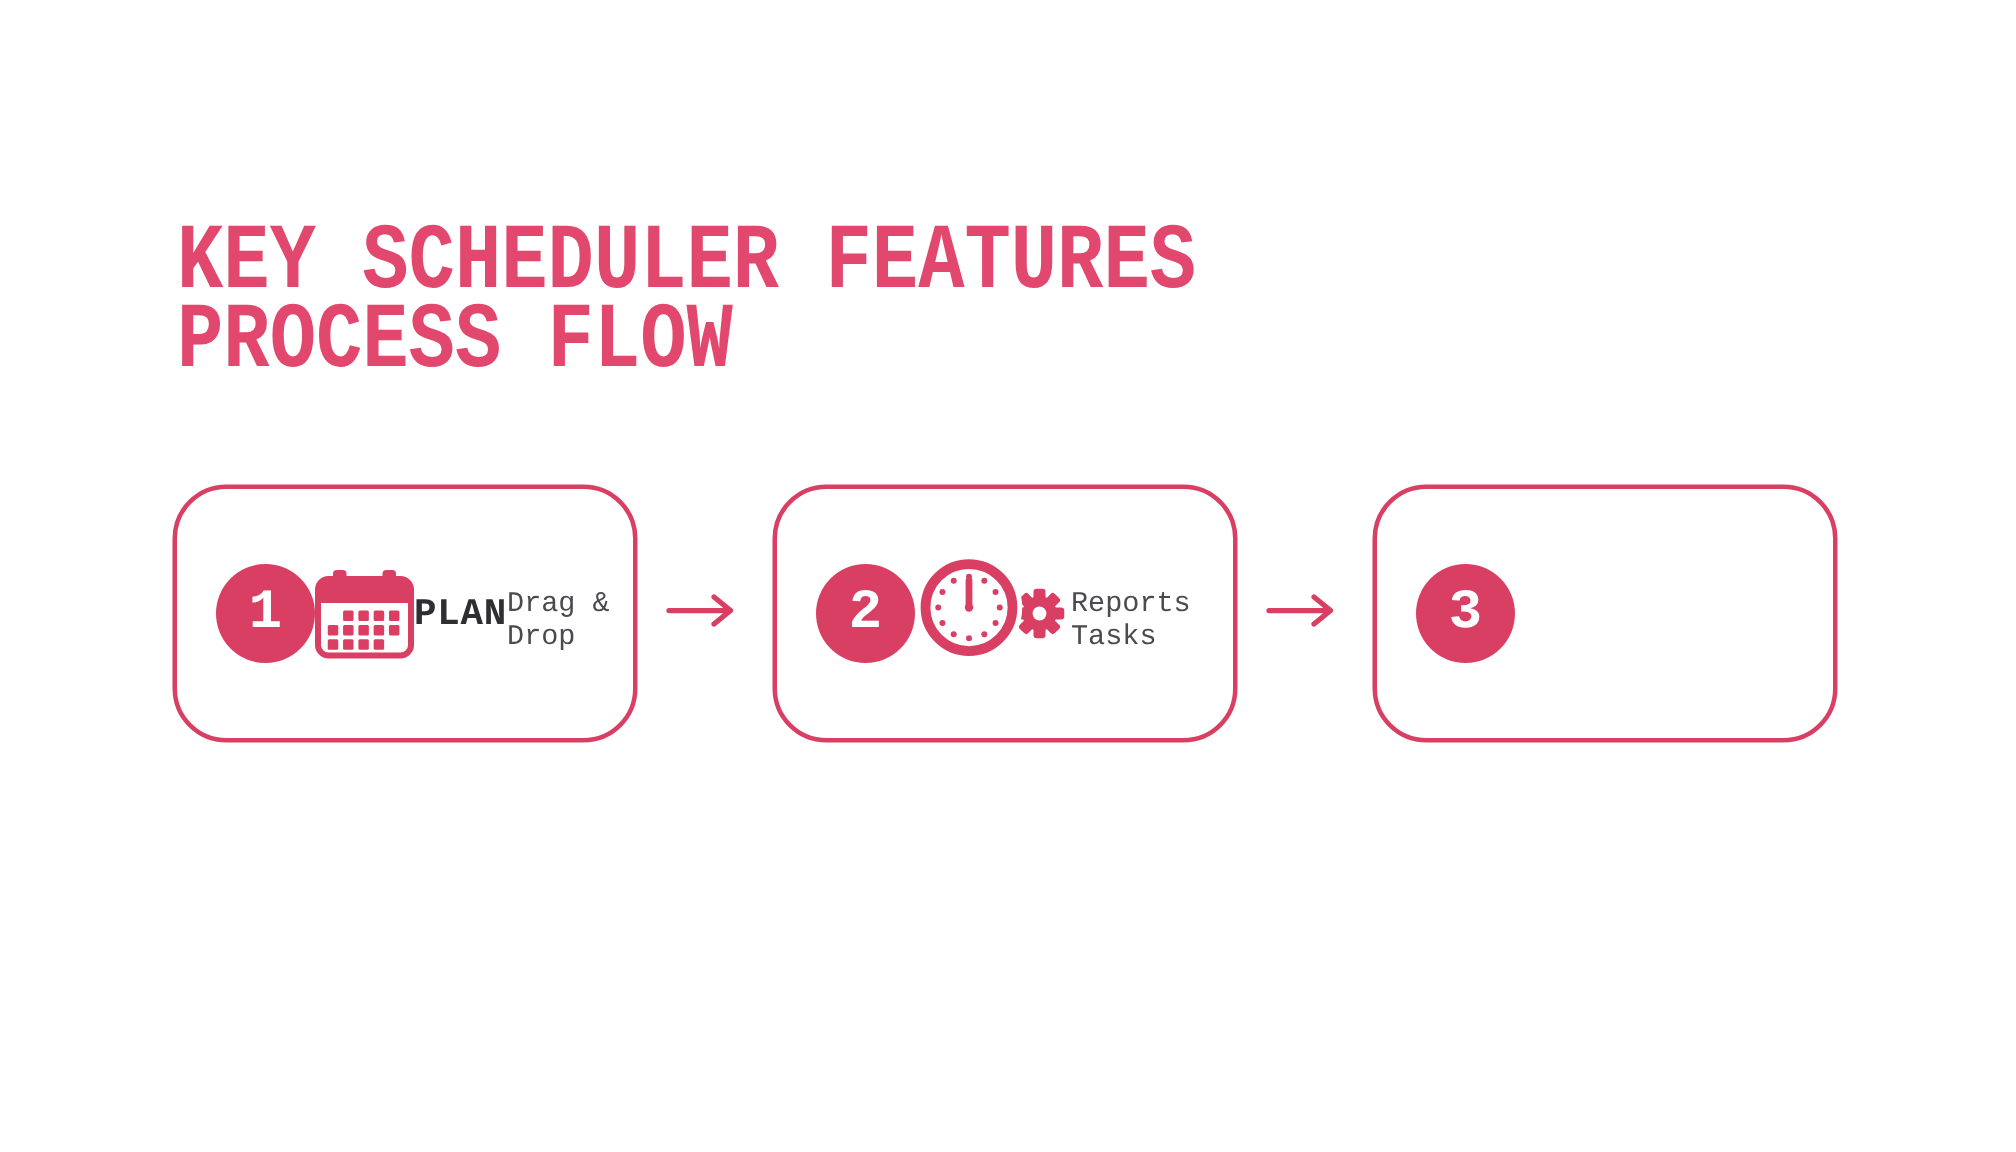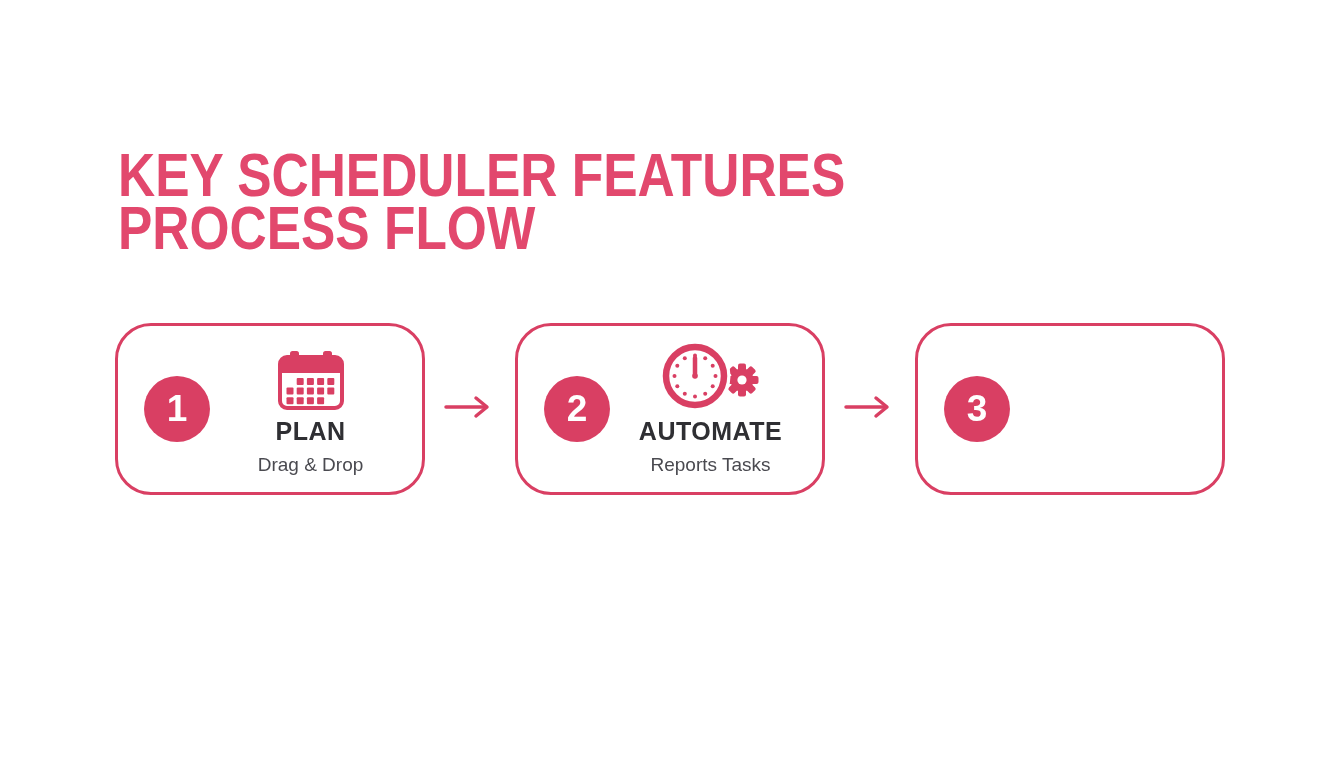--- a/index.html
+++ b/index.html
@@ -10,21 +10,21 @@
     --background: #ffffff;
   }
   * { box-sizing: border-box; }
   html, body { margin: 0; padding: 0; }
   body {
     width: 1344px; height: 768px;
     background: var(--background);
     font-family: "Liberation Sans", sans-serif;
     overflow: hidden;
   }
-  .page { position: relative; width: 1344px; height: 768px; }
+  .page { position: relative; width: 1344px; height: 768px; font-family: Liberation Mono, monospace; }
 
   .title {
     position: absolute;
     left: 118px; top: 148px;
     color: var(--title);
     font-size: 62px;
     font-weight: bold;
     line-height: 53px;
     letter-spacing: 0px;
     transform: scaleX(0.83);
@@ -53,21 +53,21 @@
     color: #ffffff;
     font-size: 37px;
     font-weight: bold;
     display: flex; align-items: center; justify-content: center;
     margin-left: 26px;
     flex: 0 0 auto;
   }
   .card-content {
     flex: 1;
     display: flex;
-    flex-direction: column;
+    flex-direction: row;
     align-items: center;
     padding-right: 11px;
   }
   .icon {
     height: 68px;
     display: flex;
     align-items: flex-end;
     justify-content: center;
     color: var(--accent);
     margin-bottom: 6px;
@@ -169,21 +169,20 @@
                 <circle cx="25.8" cy="54.8" r="2"></circle>
                 <circle cx="18.3" cy="47.3" r="2"></circle>
               <circle cx="15.5" cy="37" r="2"></circle>
                 <circle cx="18.3" cy="26.7" r="2"></circle>
                 <circle cx="25.8" cy="19.2" r="2"></circle>
             </g>
             <line x1="36" y1="37" x2="36" y2="19" stroke="currentColor" stroke-width="4.5" stroke-linecap="round"></line>
             <circle cx="36" cy="37" r="2.8" fill="currentColor"></circle>
           </svg>
         </span>
-        <div class="step-label">AUTOMATE</div>
         <div class="step-sublabel">Reports Tasks</div>
       </div>
     </div>
 
     <div class="arrow-cell">
       <span>
         <svg width="56" height="24" viewBox="0 0 56 24">
           <line x1="4" y1="12" x2="44" y2="12" stroke="currentColor" stroke-width="3.5" stroke-linecap="round"></line>
           <polyline points="34,3 45,12 34,21" fill="none" stroke="currentColor" stroke-width="3.5" stroke-linecap="round" stroke-linejoin="round"></polyline>
         </svg>

